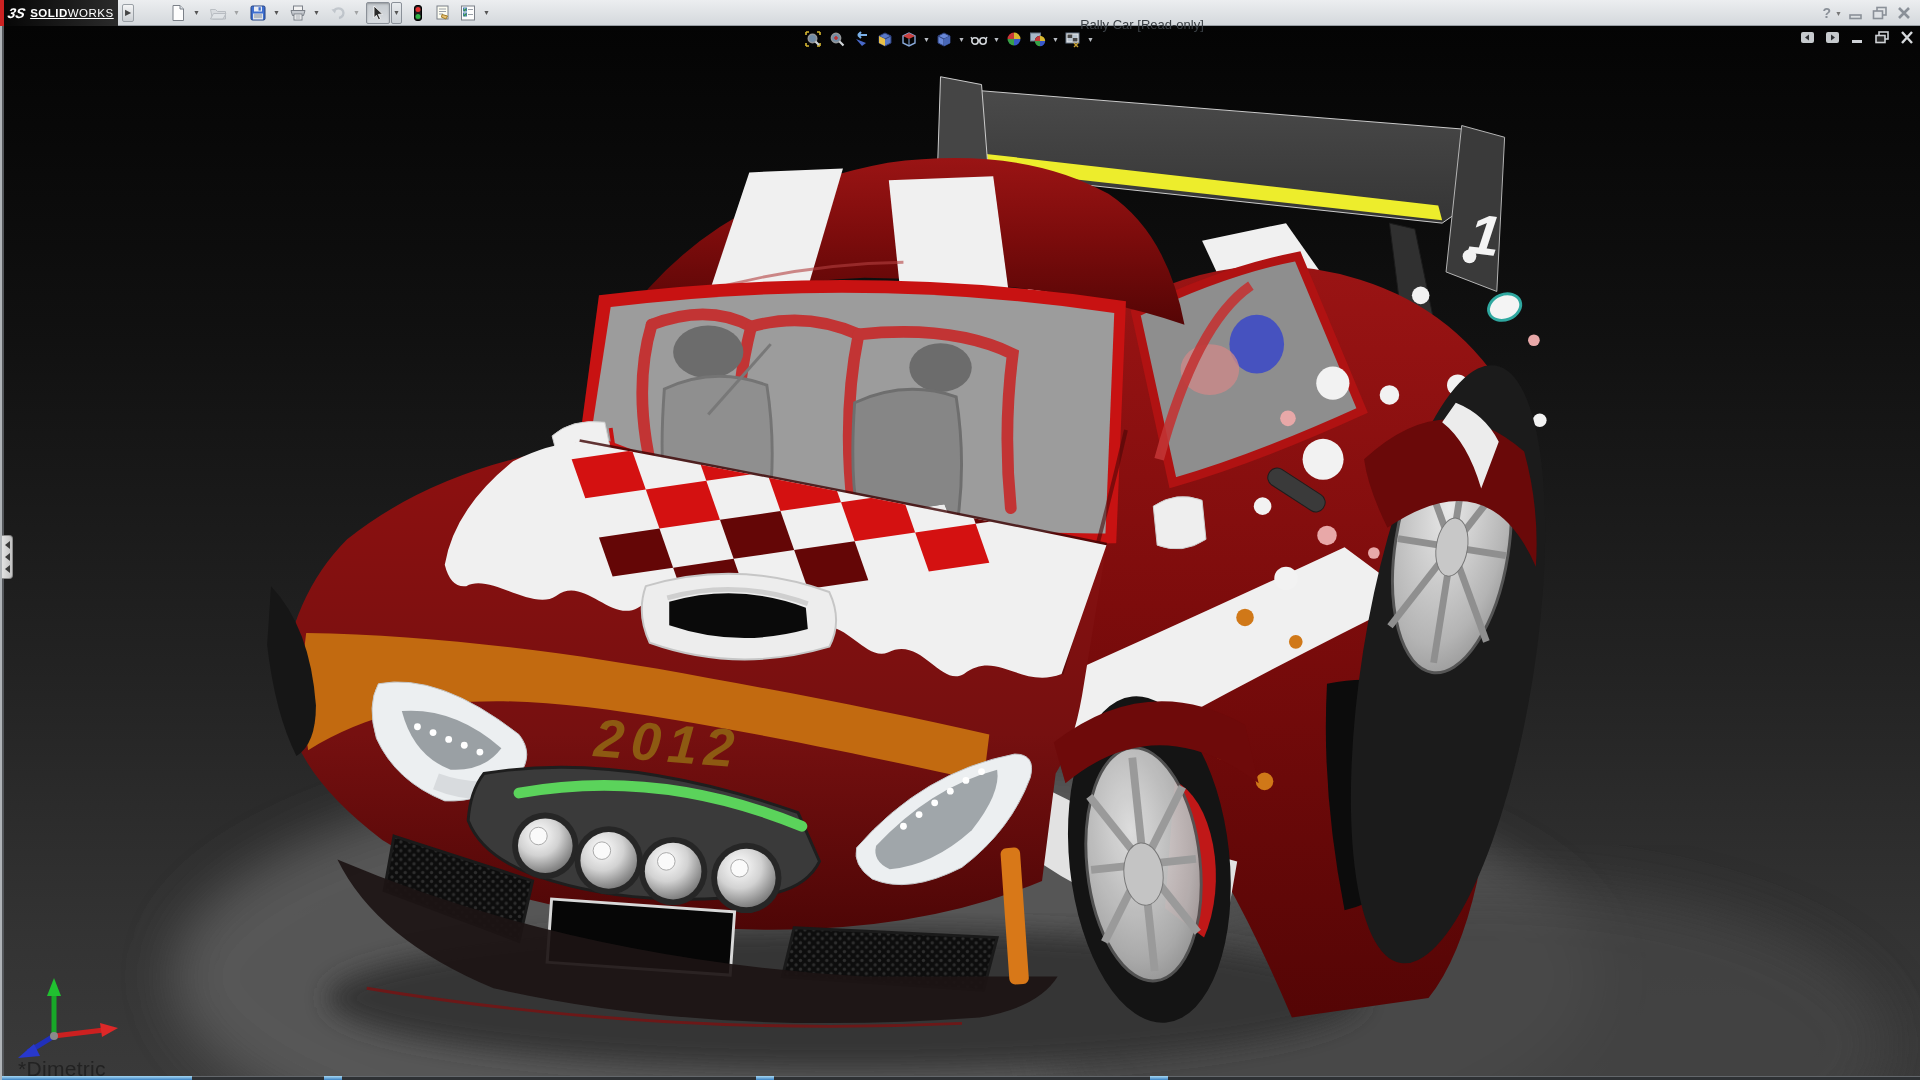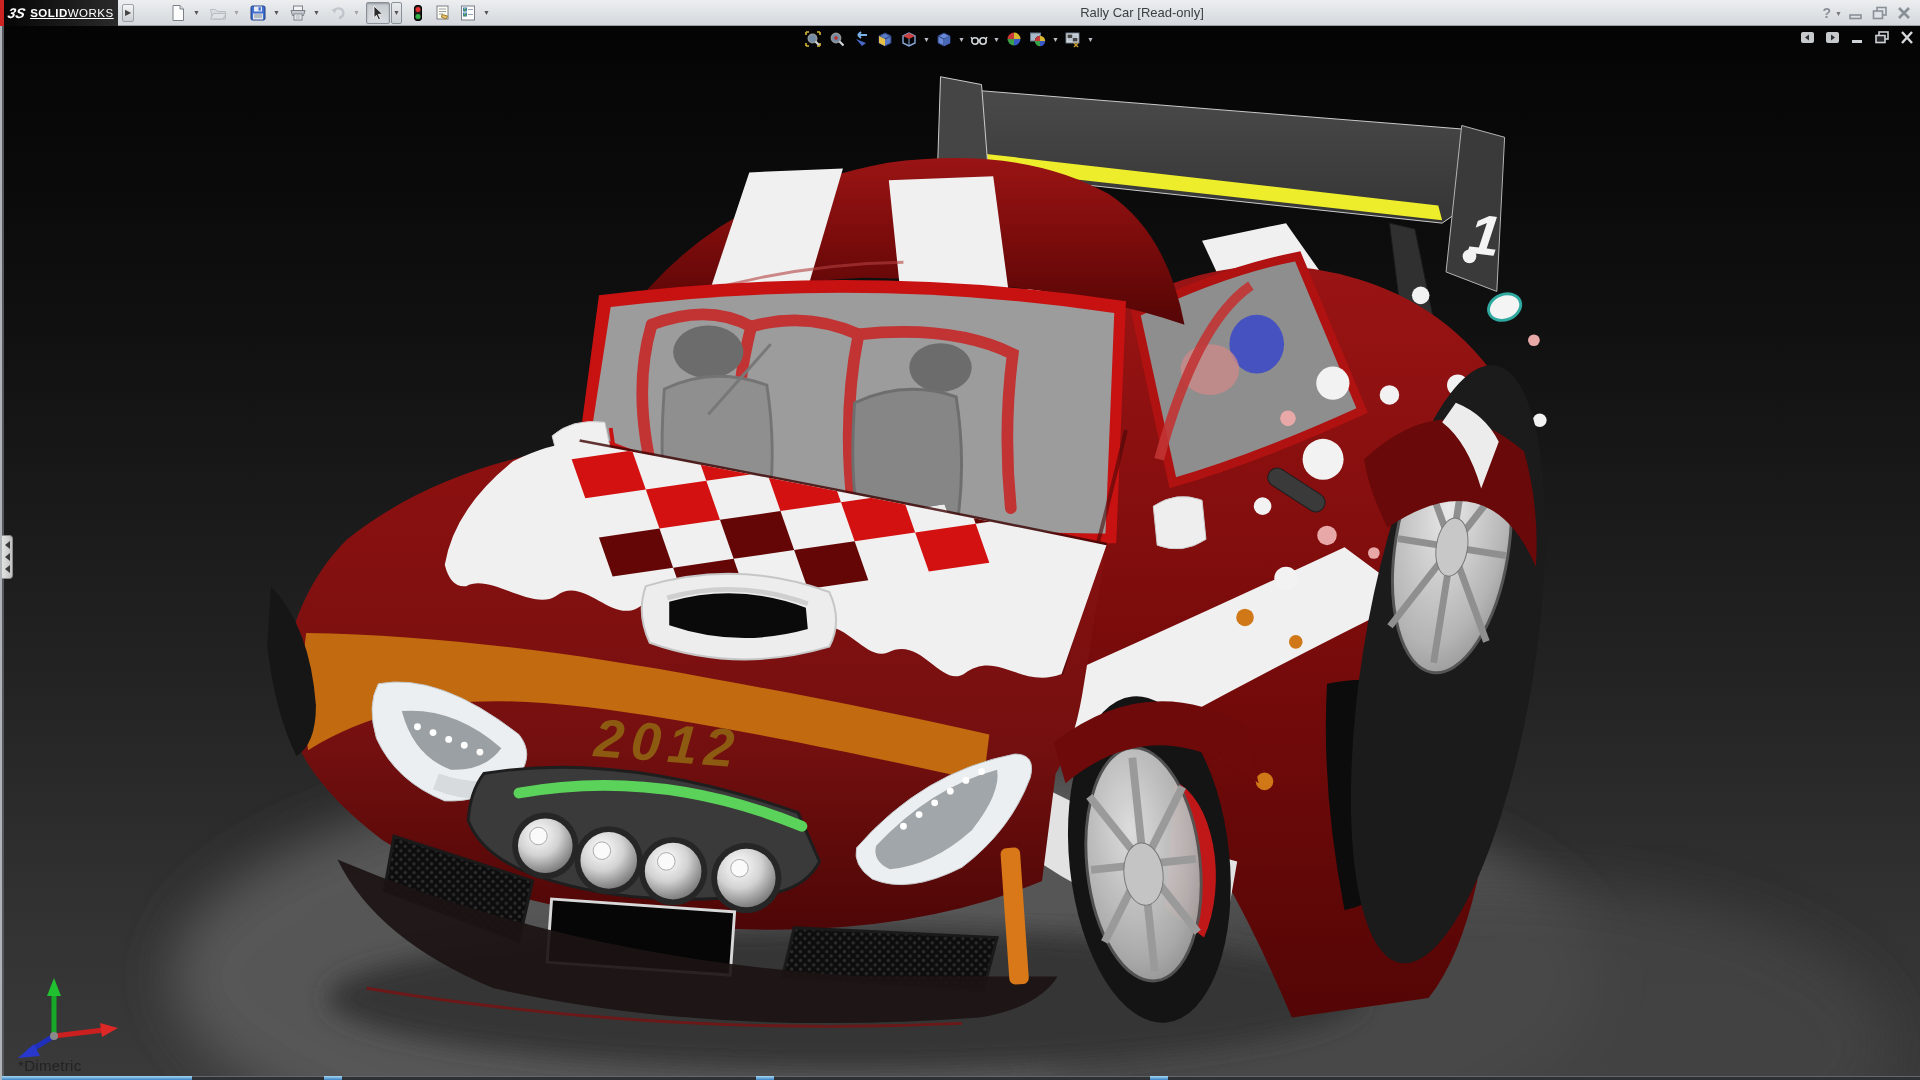--- a/index.html
+++ b/index.html
@@ -17,21 +17,21 @@
   .logo-text b{font-weight:bold;}
   .logo-flyout{width:12px;height:18px;margin-left:4px;background:linear-gradient(#f4f5f6,#ccd0d4);
     border:1px solid #9aa0a6;border-radius:2px;font-size:8px;color:#444;
     display:flex;align-items:center;justify-content:center;flex:none;}
   .tb-icons{display:flex;align-items:center;margin-left:32px;gap:1px;}
   .tb-btn{width:24px;height:22px;display:flex;align-items:center;justify-content:center;border:1px solid transparent;border-radius:2px;}
   .tb-btn.active{background:linear-gradient(#c6cbd0,#d8dce0);border:1px solid #8a9098;box-shadow:inset 0 1px 2px rgba(0,0,0,.25);}
   .tb-btn.disabled{opacity:.45;}
   .tb-drop{width:11px;height:22px;display:flex;align-items:center;justify-content:center;font-size:7px;color:#555;margin-right:3px;}
   .tb-drop.disabled{opacity:.45;}
-  .win-title{position:absolute;left:1032px;top:0;width:220px;height:26px;line-height:26px;
+  .win-title{position:absolute;left:1032px;top:12px;width:220px;height:26px;line-height:26px;
     text-align:center;font-size:13px;color:#3a3f44;}
   .tb-winctl{position:absolute;right:6px;top:0;height:26px;display:flex;align-items:center;gap:4px;color:#7a828a;}
   .tb-winctl .q{font-size:14px;font-weight:bold;color:#8a9098;}
   .tb-winctl .dv{font-size:7px;color:#777;}
   
   .viewport{position:absolute;left:0;top:26px;width:1920px;height:1054px;
     background:linear-gradient(#040404 0%,#101010 28%,#232323 62%,#333 86%,#3a3a3a 100%);
     border-left:2px solid #b0b4b8;box-shadow:inset 2px 0 0 #55585c;overflow:hidden;}
   .scene{position:absolute;left:0;top:0;}
   
@@ -40,21 +40,21 @@
   .hu-drop{width:9px;height:20px;color:#b8bcc2;font-size:7px;display:flex;align-items:center;justify-content:center;}
   
   .doc-ctl{position:absolute;right:4px;top:4px;display:flex;align-items:center;gap:7px;z-index:10;}
   .doc-ctl .dc{display:flex;align-items:center;justify-content:center;width:18px;height:15px;}
   
   .pane-handle{position:absolute;left:0;top:509px;width:11px;height:44px;background:linear-gradient(90deg,#e2e2e2,#c2c2c2);
     border:1px solid #8a8a8a;border-left:none;border-radius:0 4px 4px 0;
     display:flex;flex-direction:column;align-items:center;justify-content:center;gap:4px;z-index:10;}
   .pane-handle i{width:0;height:0;border-top:4px solid transparent;border-bottom:4px solid transparent;border-right:5px solid #3a3a3a;}
   
-  .orient{position:absolute;left:16px;top:1031px;font-size:15px;color:#222;letter-spacing:.3px;z-index:5;}
+  .orient{position:absolute;left:16px;top:1031px;font-size:21px;color:#222;letter-spacing:.3px;z-index:5;}
   .triad{position:absolute;left:8px;top:948px;z-index:5;}
   
   .bottom-strip{position:absolute;left:0;bottom:0;height:4px;width:1920px;display:flex;z-index:20;}
   .bs-blue{background:linear-gradient(#a6d8f4,#3d84c4);}
   .bs-dark{background:#2e3134;border-top:1px solid #63676b;}
 </style>
 </head>
 <body>
 
 <div class="titlebar">

